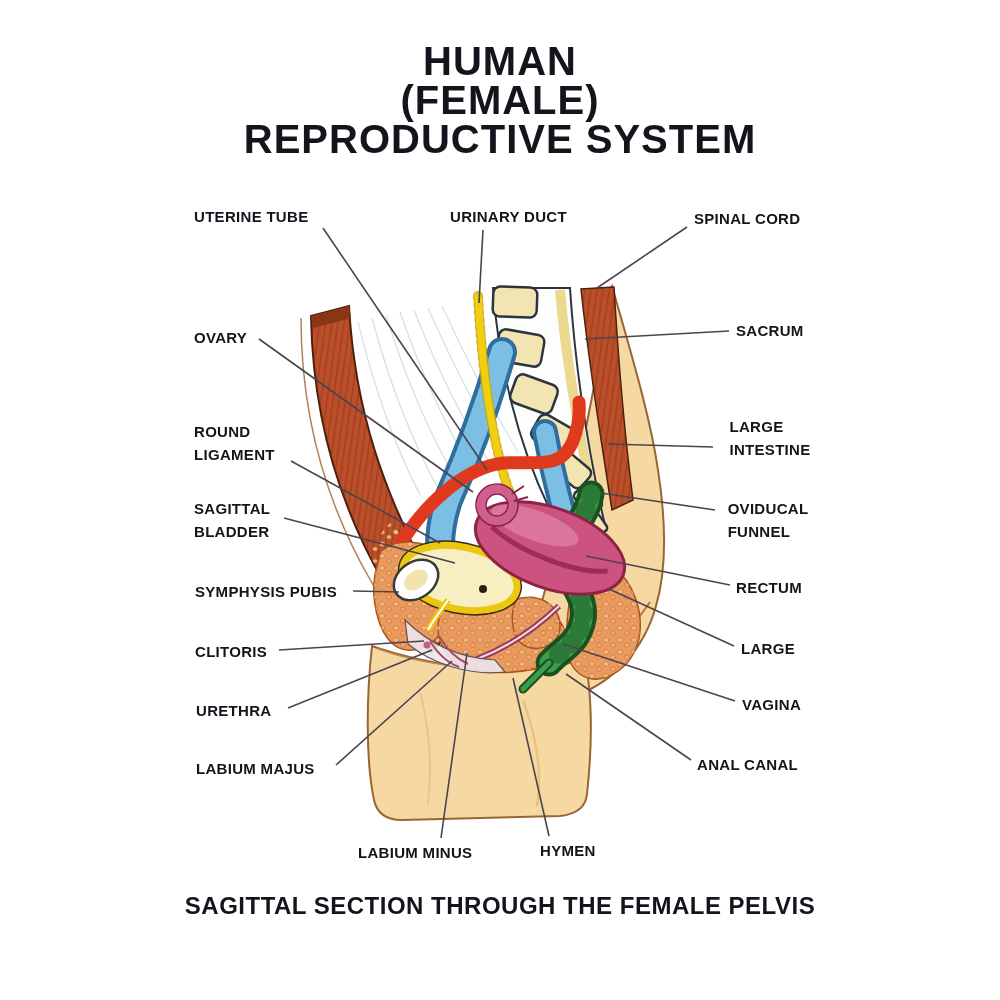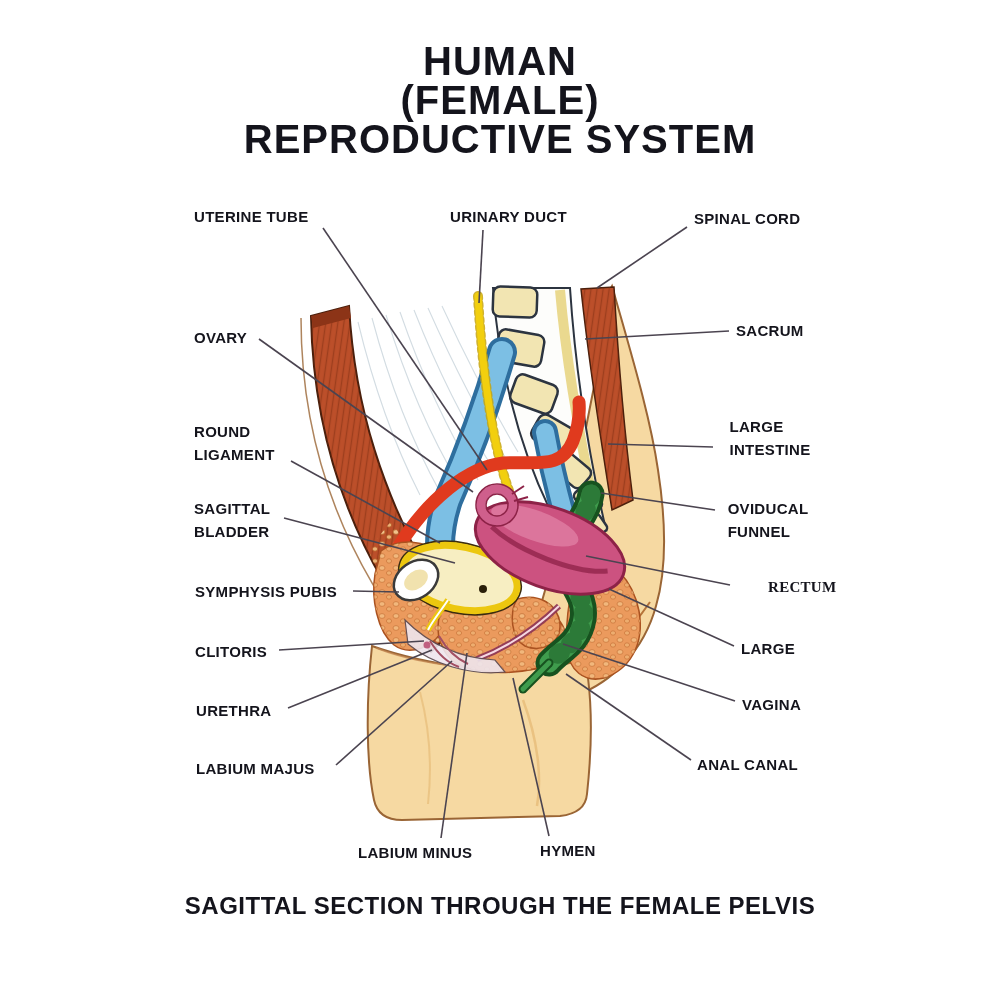--- a/index.html
+++ b/index.html
@@ -218,21 +218,21 @@
         <div>SAGITTAL</div>
         <div>BLADDER</div>
       </div>
       <div class="diagram-label align-center" style="left: 768px; top: 497px;">
         <div>OVIDUCAL</div>
         <div>FUNNEL</div>
       </div>
       <div class="diagram-label" style="left: 195px; top: 580px;">
         <div>SYMPHYSIS PUBIS</div>
       </div>
-      <div class="diagram-label" style="left: 768px; top: 576px; font-family: Liberation Serif, serif;">
+      <div class="diagram-label" style="left: 736px; top: 576px;">
         <div>RECTUM</div>
       </div>
       <div class="diagram-label" style="left: 195px; top: 640px;">
         <div>CLITORIS</div>
       </div>
       <div class="diagram-label" style="left: 741px; top: 637px;">
         <div>LARGE</div>
       </div>
       <div class="diagram-label" style="left: 196px; top: 699px;">
         <div>URETHRA</div>

